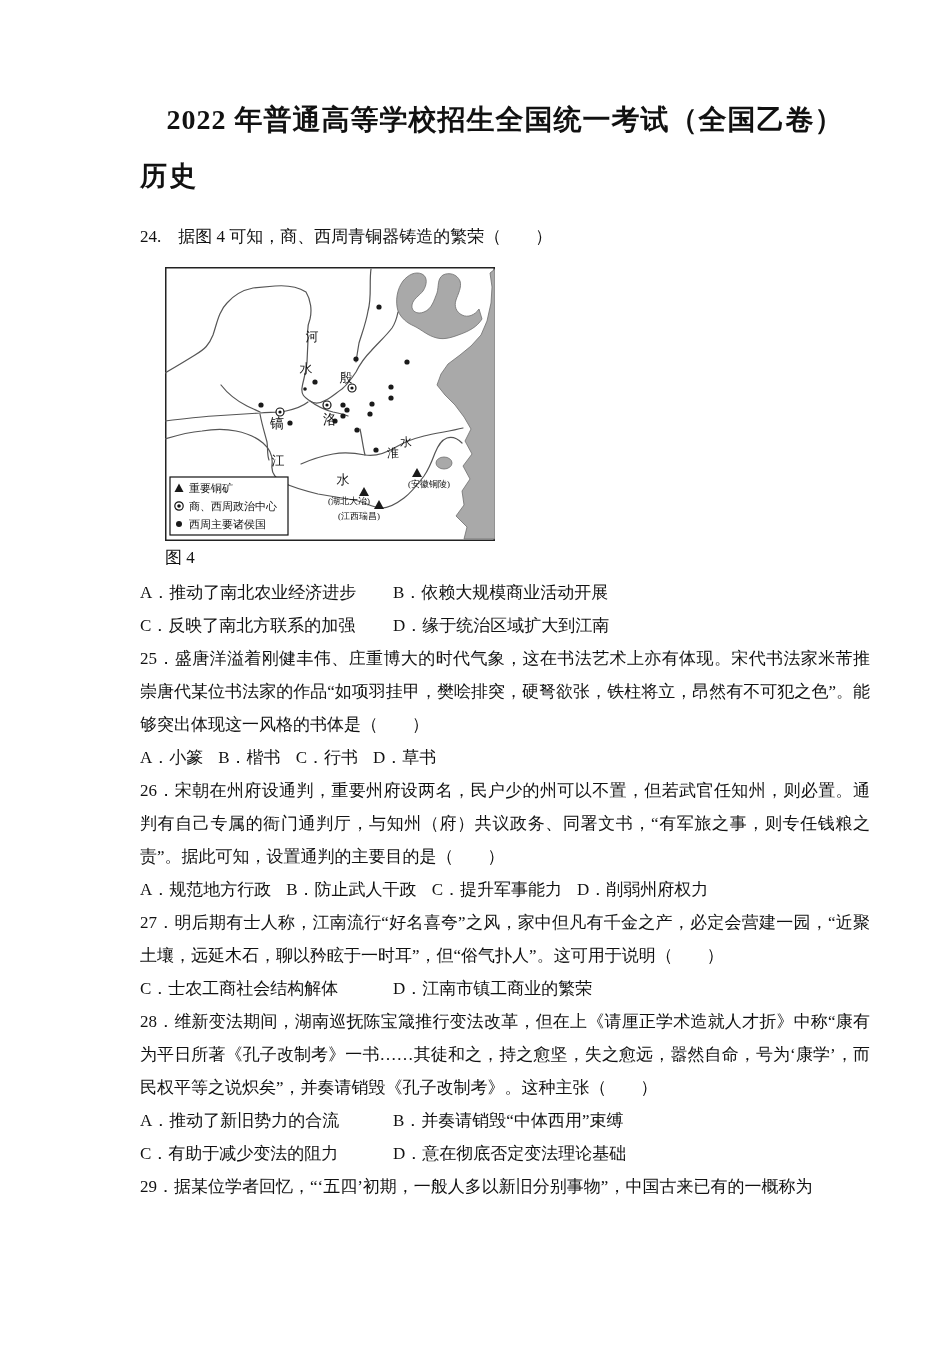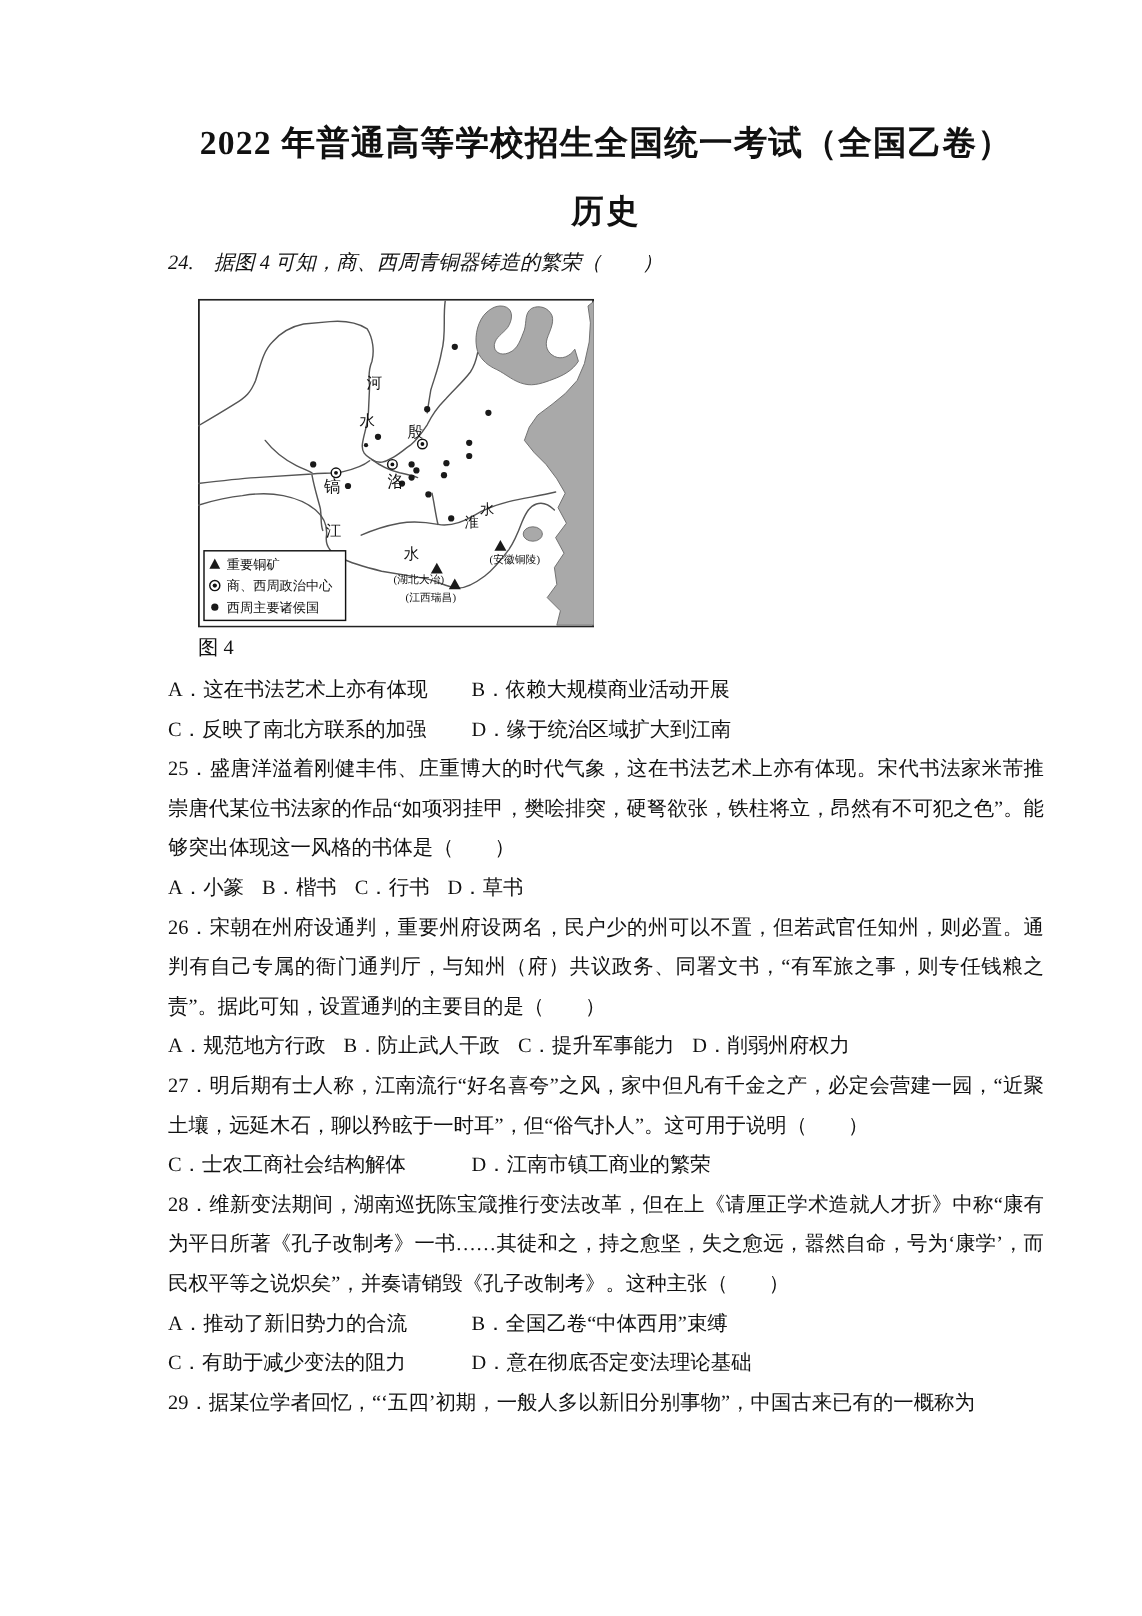--- a/index.html
+++ b/index.html
@@ -9,27 +9,27 @@
     color:#111;
     overflow:hidden;
   }
   .doc{box-sizing:border-box;width:952px;padding:100px 82px 0 140px;}
   .title{
     font-size:28px;line-height:40px;font-weight:bold;
     text-align:center;margin:0;letter-spacing:1px;
   }
   .subtitle{
     font-size:27px;line-height:36px;font-weight:bold;
-    text-align:center;margin:18px 0 0 0;letter-spacing:2px;
+    margin:18px 0 0 0;letter-spacing:2px;
   }
   .stem{
     font-size:17px;line-height:33px;margin:0;
     text-align:justify;text-justify:inter-ideograph;
   }
-  .stem.first{margin-top:8px;font-style:italic;}
+  .stem.first{margin-top:26px;}
   .figure{margin:14px 0 0 25px;width:330px;}
   .figure svg{display:block;}
   .figcaption{font-size:17px;line-height:24px;margin-top:5px;text-align:left;}
   .opt-row{display:flex;font-size:17px;line-height:33px;}
   .opt-row.first{margin-top:6px;}
   .opt-row.two .opt:first-child{flex:0 0 253px;}
   .opt-row.four .opt{margin-right:15px;white-space:nowrap;}
   .map-label{font-family:"Liberation Serif","DejaVu Serif",serif;fill:#111;}
 </style>
 </head>
@@ -123,21 +123,21 @@
         <circle cx="14" cy="239" r="1.8" fill="#111"></circle>
         <text class="map-label" x="24" y="243" font-size="11">商、西周政治中心</text>
         <circle cx="14" cy="257" r="3" fill="#1a1a1a"></circle>
         <text class="map-label" x="24" y="261" font-size="11">西周主要诸侯国</text>
       </g>
     </svg>
     <div class="figcaption">图 4</div>
   </div>
 
   <div class="opt-row two first">
-    <span class="opt">A．这在书法艺术上亦有体现</span>
+    <span class="opt">A．推动了南北农业经济进步</span>
     <span class="opt">B．依赖大规模商业活动开展</span>
   </div>
   <div class="opt-row two">
     <span class="opt">C．反映了南北方联系的加强</span>
     <span class="opt">D．缘于统治区域扩大到江南</span>
   </div>
 
   <p class="stem">25．盛唐洋溢着刚健丰伟、庄重博大的时代气象，这在书法艺术上亦有体现。宋代书法家米芾推崇唐代某位书法家的作品“如项羽挂甲，樊哙排突，硬弩欲张，铁柱将立，昂然有不可犯之色”。能够突出体现这一风格的书体是（　　）</p>
   <div class="opt-row four">
     <span class="opt">A．小篆</span>
@@ -158,21 +158,21 @@
   <div class="opt-row two">
   </div>
   <div class="opt-row two">
     <span class="opt">C．士农工商社会结构解体</span>
     <span class="opt">D．江南市镇工商业的繁荣</span>
   </div>
 
   <p class="stem">28．维新变法期间，湖南巡抚陈宝箴推行变法改革，但在上《请厘正学术造就人才折》中称“康有为平日所著《孔子改制考》一书……其徒和之，持之愈坚，失之愈远，嚣然自命，号为‘康学’，而民权平等之说炽矣”，并奏请销毁《孔子改制考》。这种主张（　　）</p>
   <div class="opt-row two">
     <span class="opt">A．推动了新旧势力的合流</span>
-    <span class="opt">B．全国乙卷“中体西用”束缚</span>
+    <span class="opt">B．并奏请销毁“中体西用”束缚</span>
   </div>
   <div class="opt-row two">
     <span class="opt">C．有助于减少变法的阻力</span>
     <span class="opt">D．意在彻底否定变法理论基础</span>
   </div>
 
   <p class="stem">29．据某位学者回忆，“‘五四’初期，一般人多以新旧分别事物”，中国古来已有的一概称为</p>
 
 </div>
 

